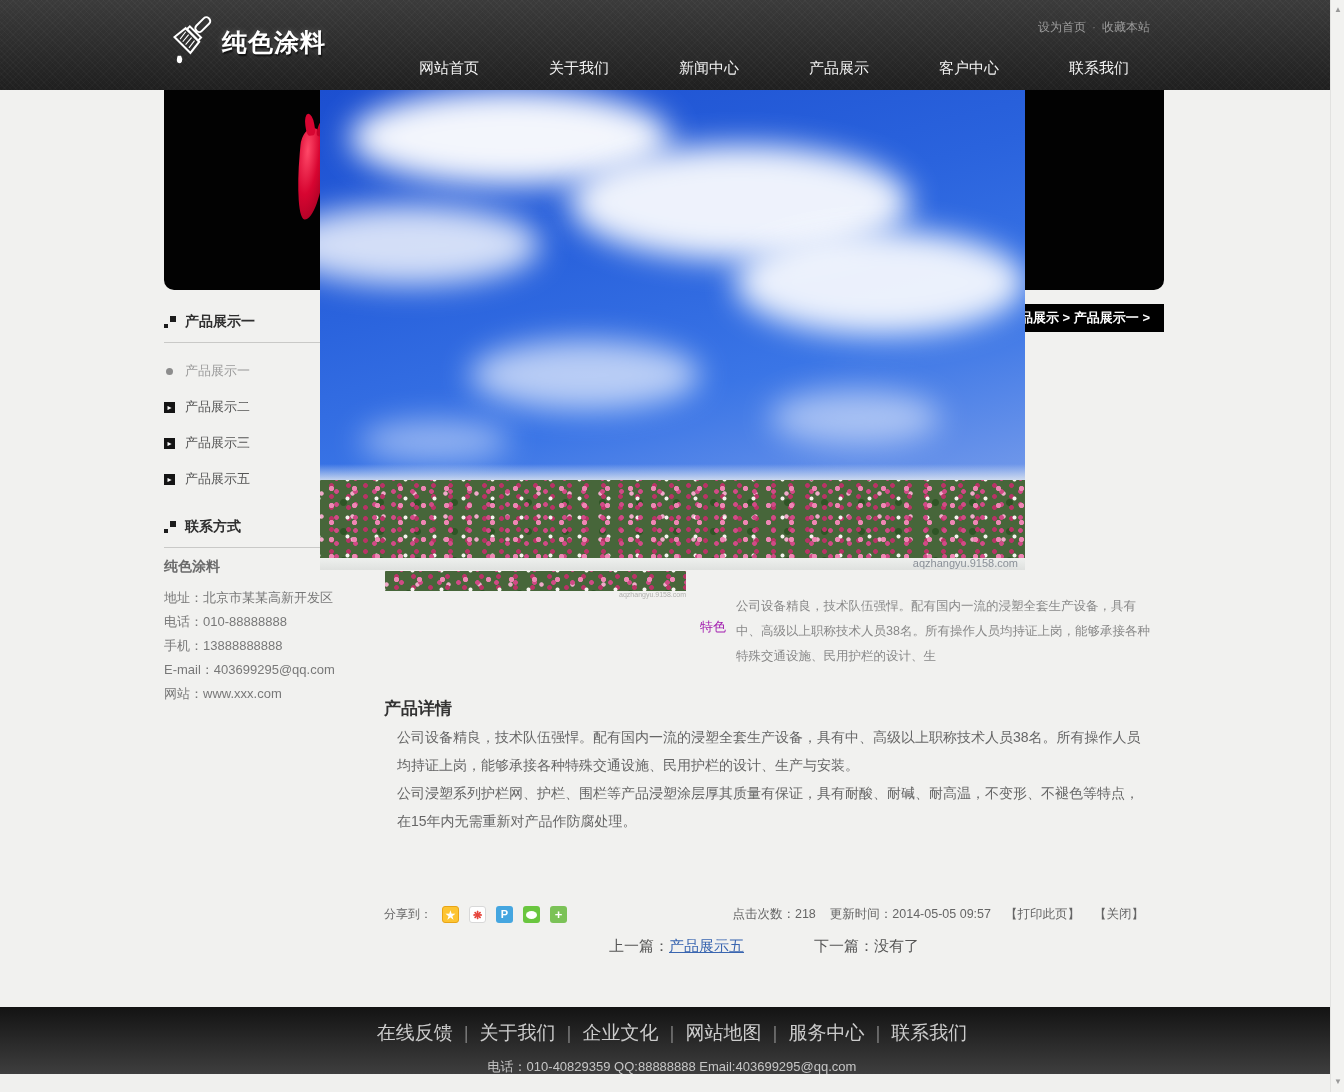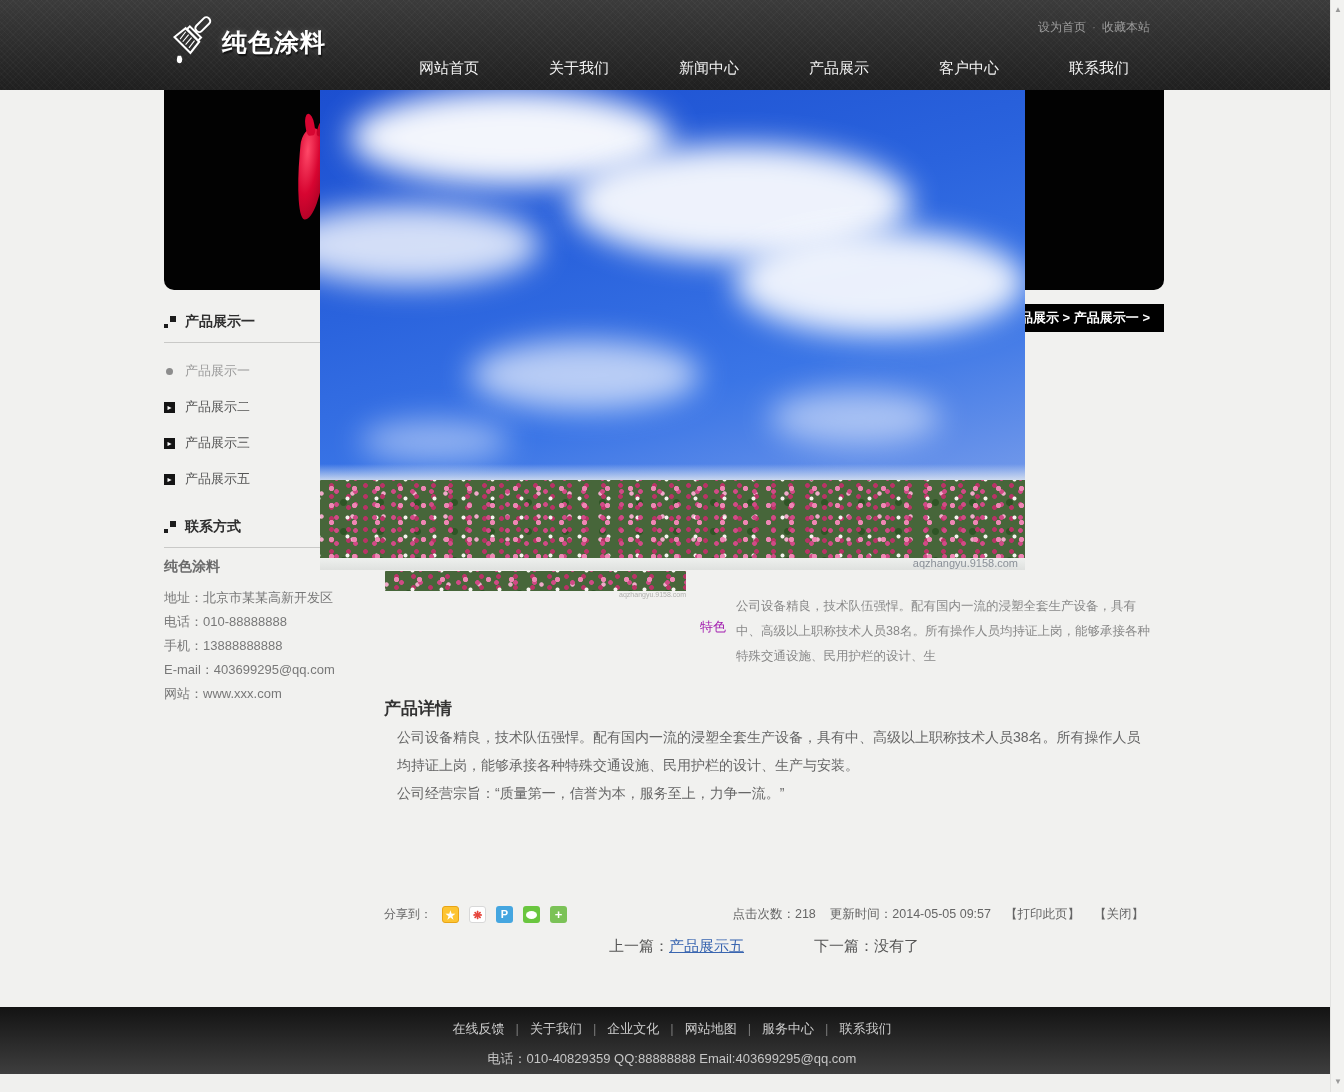--- a/index.html
+++ b/index.html
@@ -120,21 +120,21 @@
   .horizon { position:absolute; left:0; bottom:88px; width:100%; height:18px;
              background:linear-gradient(rgba(255,255,255,0), rgba(228,234,240,.9)); }
   .field { position:absolute; left:0; bottom:12px; width:100%; height:78px; }
   .reflect { position:absolute; left:0; bottom:0; width:100%; height:12px;
              background:linear-gradient(#eef0ee, #dfe1df); }
   .watermark { position:absolute; right:7px; bottom:1px; font-size:11px; color:#8a9098; z-index:3; }
 
   
   .footer { position:absolute; left:0; top:1007px; width:1344px; height:67px;
             background:linear-gradient(#131313, #3e3e3e); }
-  .f-links { text-align:center; padding-top:13px; font-size:13px; color:#cccccc; }
+  .f-links { text-align:center; padding-top:13px; font-size:19px; color:#cccccc; }
   .f-links span { cursor:pointer; }
   .f-links .fsep { margin:0 11px; color:#777; cursor:default; }
   .f-info { text-align:center; margin-top:12px; font-size:13px; color:#c6c6c6; }
   .bottom-strip { position:absolute; left:0; top:1074px; width:1344px; height:18px; background:#f0f0ee; }
 
   
   .scrollbar { position:absolute; right:0; top:0; width:14px; height:1092px; background:#f2f2f0;
                border-left:1px solid #e2e2e0; z-index:60; }
   .sb-arrow { position:absolute; left:0; width:14px; height:14px; color:#999; font-size:8px;
               line-height:14px; text-align:center; cursor:pointer; }
@@ -233,21 +233,21 @@
   </div>
 
   <div class="feature">
     <span class="f-label">特色</span>
     <span class="f-text">公司设备精良，技术队伍强悍。配有国内一流的浸塑全套生产设备，具有中、高级以上职称技术人员38名。所有操作人员均持证上岗，能够承接各种特殊交通设施、民用护栏的设计、生</span>
   </div>
 
   <div class="details-title">产品详情</div>
   <div class="paras">
     <p>公司设备精良，技术队伍强悍。配有国内一流的浸塑全套生产设备，具有中、高级以上职称技术人员38名。所有操作人员均持证上岗，能够承接各种特殊交通设施、民用护栏的设计、生产与安装。</p>
-    <p>公司经营宗旨：“质量第一，信誉为本，服务至上，力争一流。”</p>
+    <p>公司浸塑系列护栏网、护栏、围栏等产品浸塑涂层厚其质量有保证，具有耐酸、耐碱、耐高温，不变形、不褪色等特点，在15年内无需重新对产品作防腐处理。</p>
   </div>
 
   <div class="share-row">
     <div class="share-left">
       <span>分享到：</span>
       <span class="s-icon i-qzone">★</span>
       <span class="s-icon i-sina">❋</span>
       <span class="s-icon i-tqq">P</span>
       <span class="s-icon i-wx">
           <span class="bubble"></span>

